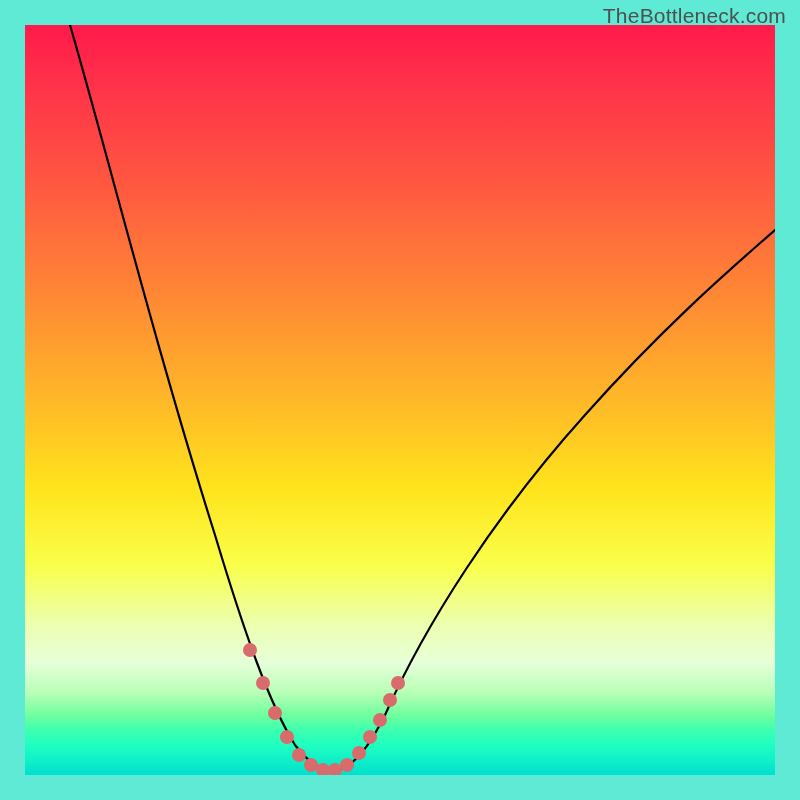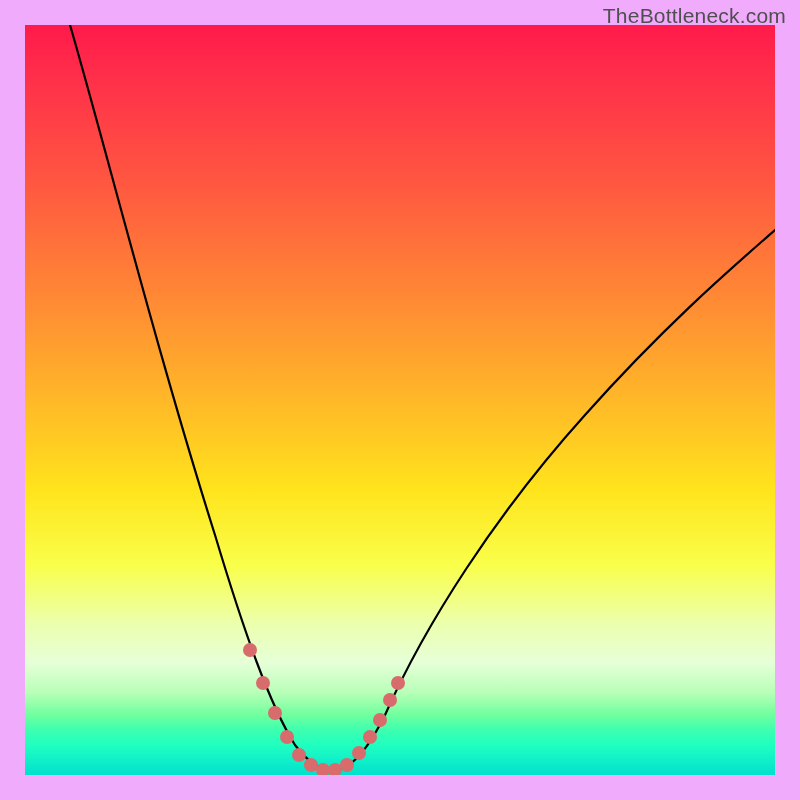--- a/index.html
+++ b/index.html
@@ -6,21 +6,21 @@
     margin: 0;
     padding: 0;
     width: 800px;
     height: 800px;
     overflow: hidden;
     font-family: Arial, Helvetica, sans-serif;
   }
   .frame {
     width: 800px;
     height: 800px;
-    background: #f0abfc;
+    background: #5eead4;
     position: relative;
   }
   .plot {
     position: absolute;
     left: 25px;
     top: 25px;
     width: 750px;
     height: 750px;
     background: linear-gradient(to bottom,
       #ff1a4b 0%,

